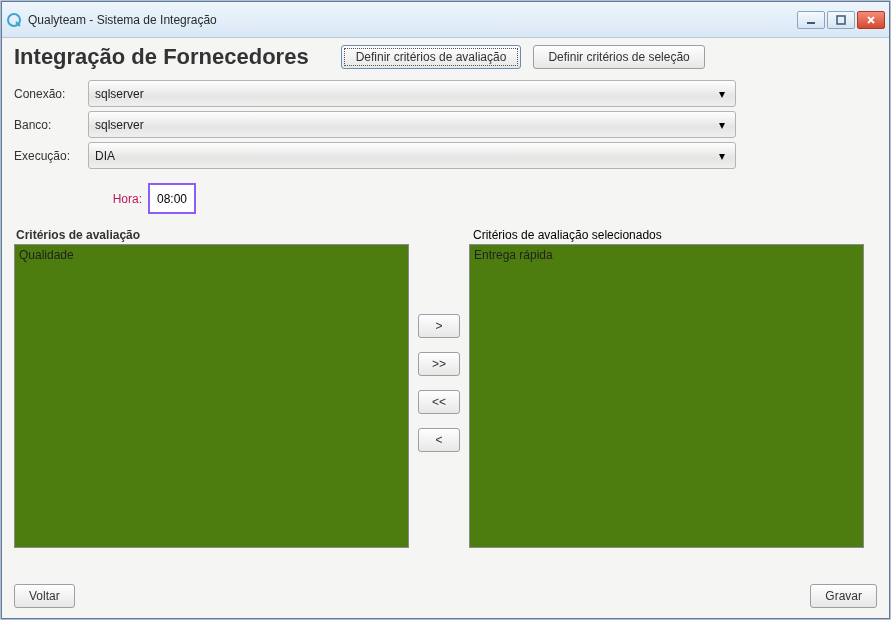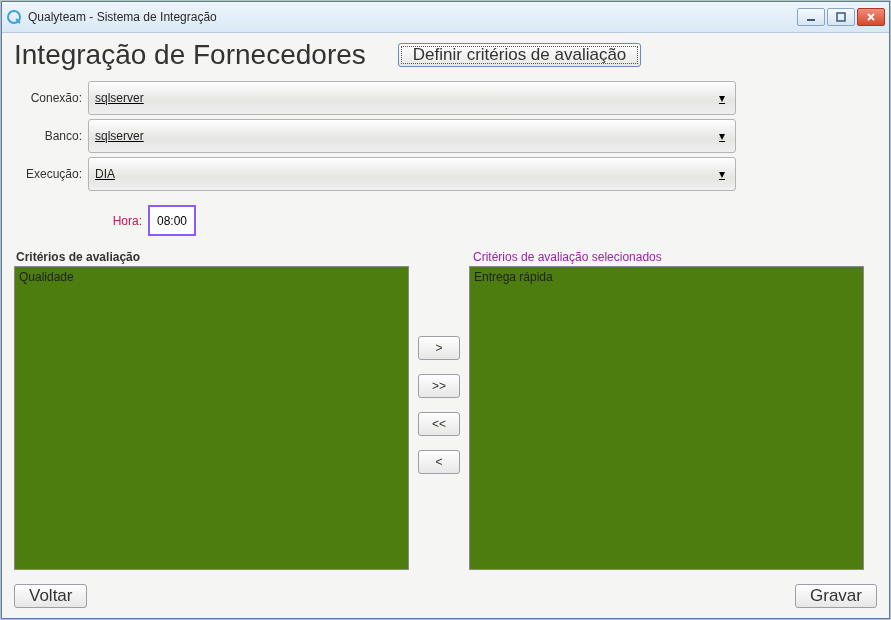--- a/index.html
+++ b/index.html
@@ -63,67 +63,65 @@
       display: flex;
       flex-direction: column;
     }
     .header-row {
       display: flex;
       align-items: center;
       gap: 12px;
       margin-bottom: 10px;
     }
     .page-title {
-      font-size: 28px;
-      font-weight: 400;
+      font-size: 22px;
+      font-weight: 700;
       color: #333;
       margin-right: 20px;
       flex-shrink: 0;
     }
     .btn {
       height: 24px;
       padding: 0 14px;
       border: 1px solid #9aa0a6;
       background: linear-gradient(#fefefe,#e7e7e6);
       border-radius: 3px;
-      font-size: 17px;
+      font-size: 12px;
       color: #333;
       cursor: default;
       display: inline-flex;
       align-items: center;
       justify-content: center;
     }
     .btn.focus {
       outline: 1px dotted #555;
       outline-offset: -4px;
       border-color: #6a8bb5;
     }
     .form-row {
       display: flex;
       align-items: center;
       margin-bottom: 4px;
     }
     .form-label {
       width: 74px;
-      text-align: right;
       padding-right: 6px;
       color: #333;
     }
     .combo {
       flex: 1;
-      height: 34px;
+      height: 27px;
       border: 1px solid #b4b4b4;
       background: linear-gradient(#fefefe,#e5e5e4 60%, #efefef);
       border-radius: 3px;
       display: flex;
       align-items: center;
       padding: 0 6px;
       position: relative;
       max-width: 648px;
-      text-decoration: underline;
     }
     .combo .combo-value { flex: 1; color: #222; }
     .combo .chevron {
       width: 14px; text-align: center;
     }
     .hora-row {
       display: flex;
       align-items: center;
       margin: 10px 0 14px 0;
     }
@@ -140,21 +138,21 @@
       background: #fff;
       padding: 0 4px;
       font-size: 12px;
       text-align: center;
     }
     .crit-labels {
       display: flex;
       margin-bottom: 2px;
     }
     .crit-label-left { width: 395px; color: #333; padding-left: 2px; font-weight: bold;}
-    .crit-label-right { margin-left: 64px; color: #a21caf; }
+    .crit-label-right { margin-left: 64px; color: #000000; }
     .dual-list {
       display: flex;
       align-items: stretch;
       height: 304px;
     }
     .listbox {
       width: 395px;
       border: 1px solid #8a8a8a;
       background: #4d7c0f;
       padding: 2px 4px;
@@ -216,20 +214,21 @@
             <path d="M2 2 L8 8 M8 2 L2 8" stroke="#fff" stroke-width="1.8"></path>
           </svg>
       </span>
     </div>
   </div>
 
   <div class="client">
     <div class="header-row">
       <div class="page-title">Integração de Fornecedores</div>
       <button class="btn focus">Definir critérios de avaliação</button>
+      <button class="btn">Definir critérios de seleção</button>
     </div>
 
     <div class="form-row">
       <div class="form-label">Conexão:</div>
       <div class="combo">
         <span class="combo-value">sqlserver</span>
         <span class="chevron">▾</span>
       </div>
     </div>
     <div class="form-row">

